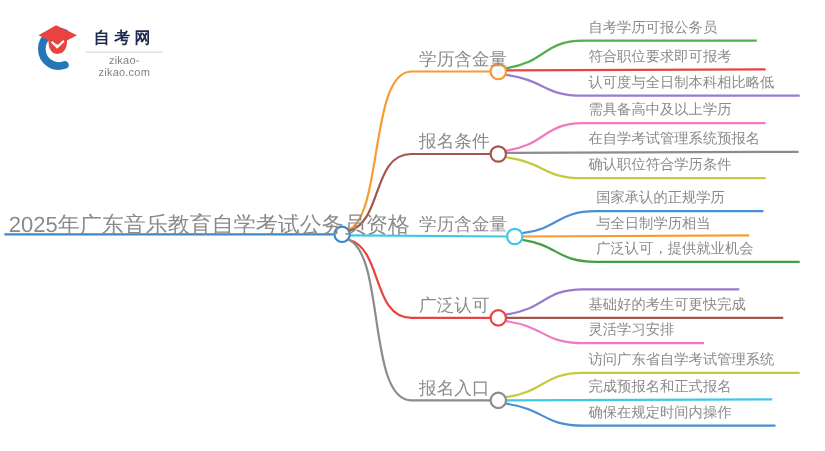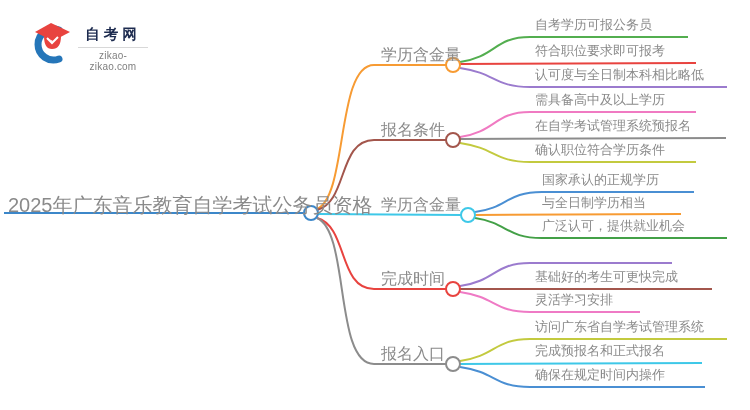--- a/index.html
+++ b/index.html
@@ -77,21 +77,21 @@
     <circle cx="468" cy="215" r="7" fill="#ffffff" stroke-width="2" stroke="#3ec8e8"></circle>
     <circle cx="453" cy="289" r="7" fill="#ffffff" stroke-width="2" stroke="#e8433f"></circle>
     <circle cx="453" cy="364" r="7" fill="#ffffff" stroke-width="2" stroke="#8c8c8c"></circle>
   </svg>
 
   <div class="node-label root-label" style="left:8px;top:194px;">2025年广东音乐教育自学考试公务员资格</div>
 
   <div class="node-label branch-label" style="left:381px;top:46px;">学历含金量</div>
   <div class="node-label branch-label" style="left:381px;top:121px;">报名条件</div>
   <div class="node-label branch-label" style="left:381px;top:196px;">学历含金量</div>
-  <div class="node-label branch-label" style="left:381px;top:270px;">完成时间</div>
+  <div class="node-label branch-label" style="left:381px;top:270px;">广泛认可</div>
   <div class="node-label branch-label" style="left:381px;top:345px;">报名入口</div>
 
   <div class="node-label child-label" style="left:535px;top:18px;">自考学历可报公务员</div>
   <div class="node-label child-label" style="left:535px;top:44px;font-family:Liberation Serif, serif;">符合职位要求即可报考</div>
   <div class="node-label child-label" style="left:535px;top:68px;">认可度与全日制本科相比略低</div>
 
   <div class="node-label child-label" style="left:535px;top:93px;">需具备高中及以上学历</div>
   <div class="node-label child-label" style="left:535px;top:119px;">在自学考试管理系统预报名</div>
   <div class="node-label child-label" style="left:535px;top:143px;">确认职位符合学历条件</div>
 

